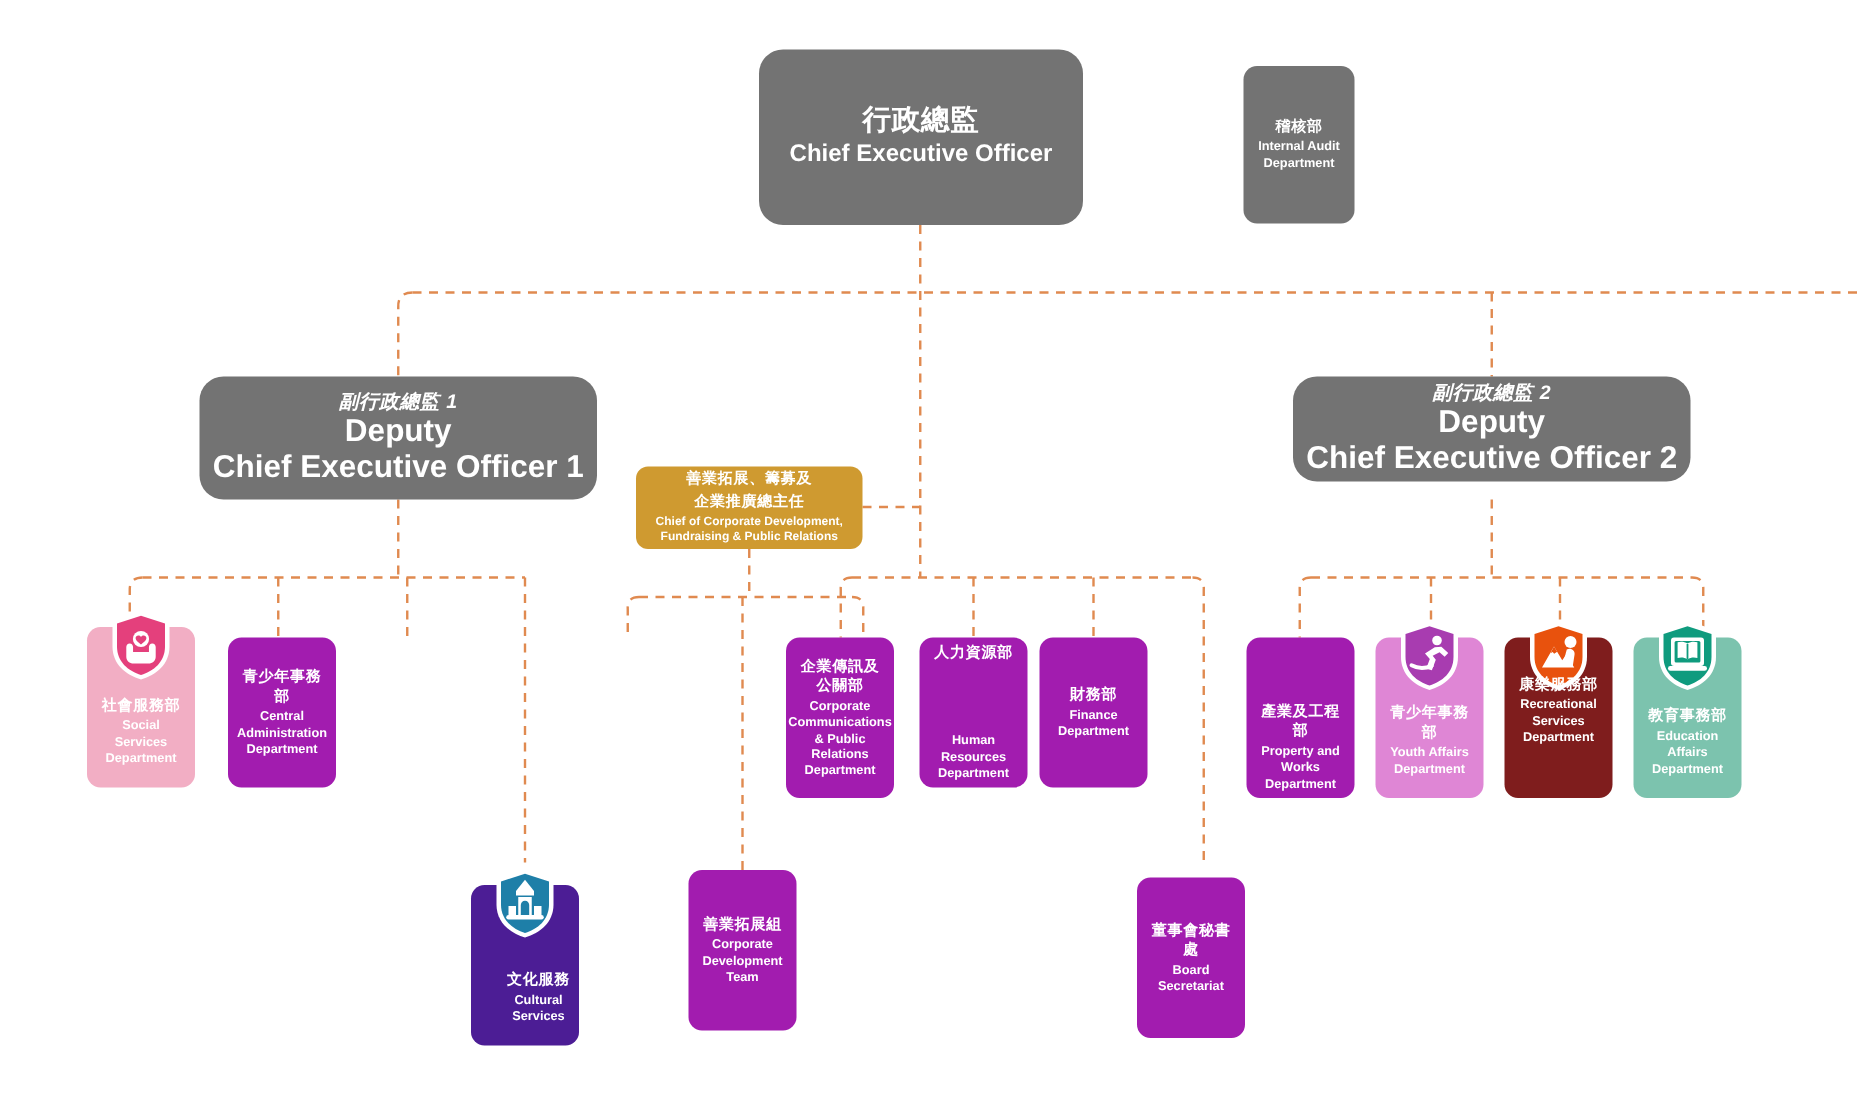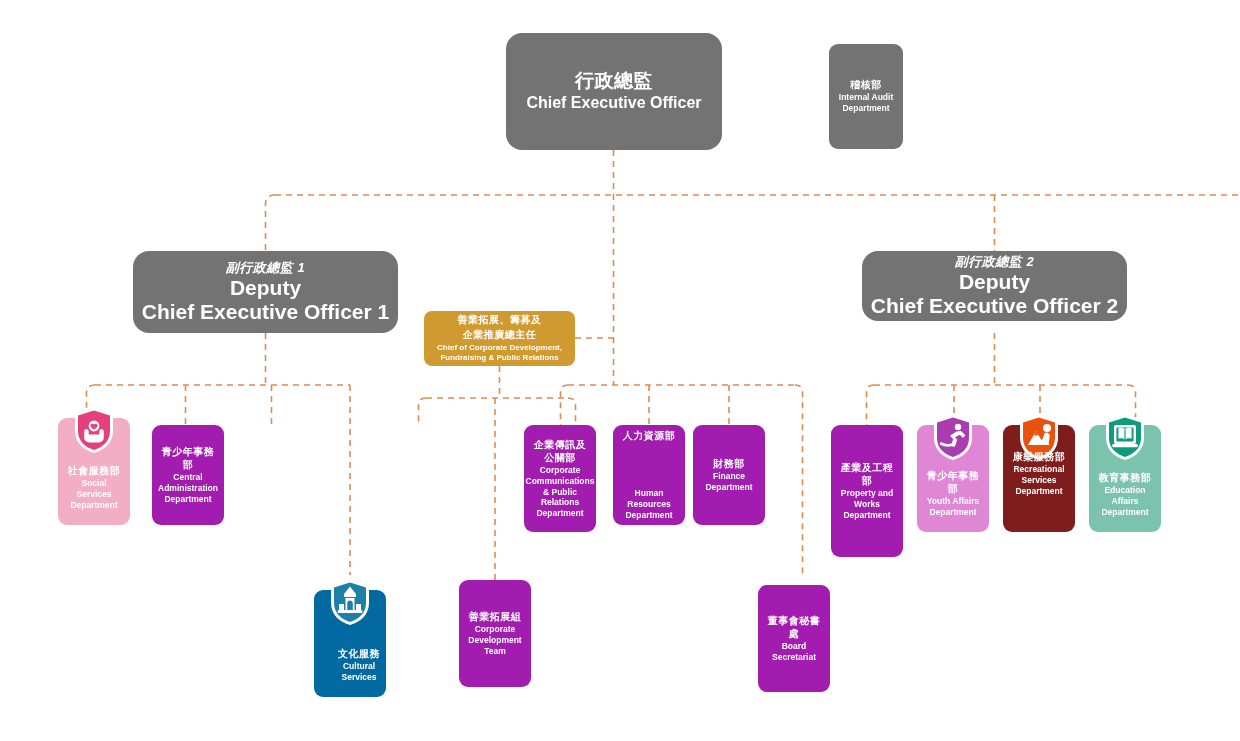--- a/index.html
+++ b/index.html
@@ -79,21 +79,21 @@
     transform:translateX(-50%);
     width:56px;height:56px;
     z-index:2;
   }
   .shield-holder svg{display:block;width:56px;height:56px;}
 
   .c-pink{background:#f2aec4;}
   .c-magenta{background:#df86d5;}
   .c-orange{background:#7f1d1d;justify-content:center;}
   .c-teal{background:#7cc3ae;}
-  .c-blue{background:#0369a1;padding-left:24px;}
+  .c-blue{background:#4c1d95;padding-left:24px;}
 </style>
 </head>
 <body>
 
 <div id="chart">
 
   <svg id="lines" viewBox="0 0 1240 741" xmlns="http://www.w3.org/2000/svg">
     <g fill="none" stroke="#e08a50" stroke-width="1.6" stroke-dasharray="6 5" stroke-linecap="butt">
 
       <path d="M613.5 150 L613.5 385"></path>
@@ -196,21 +196,21 @@
   <div class="node dept" style="left:613px;top:425px;justify-content:space-between;">
     <span class="zh">人力資源部</span>
     <span class="en">Human Resources Department</span>
   </div>
 
   <div class="node dept" style="left:693px;top:425px;">
     <span class="zh">財務部</span>
     <span class="en">Finance Department</span>
   </div>
 
-  <div class="node dept" style="left:831px;top:425px;height:132px;">
+  <div class="node dept" style="left:831px;top:425px;height:107px;justify-content:flex-end;">
     <span class="zh">產業及工程部</span>
     <span class="en">Property and Works Department</span>
   </div>
 
   <div class="node dept badge c-magenta" style="left:917px;top:425px;">
     <span class="shield-holder">
       <svg viewBox="0 0 56 56">
         <path d="M28 5 L47 11 V29 C47 41 38 48 28 51 C18 48 9 41 9 29 V11 Z" fill="#ffffff"></path>
         <path d="M28 8.5 L44 13.6 V29 C44 39.4 36.3 45.4 28 48 C19.7 45.4 12 39.4 12 29 V13.6 Z" fill="#a83cb0"></path>
         <circle cx="33" cy="18" r="3.2" fill="#ffffff"></circle>

